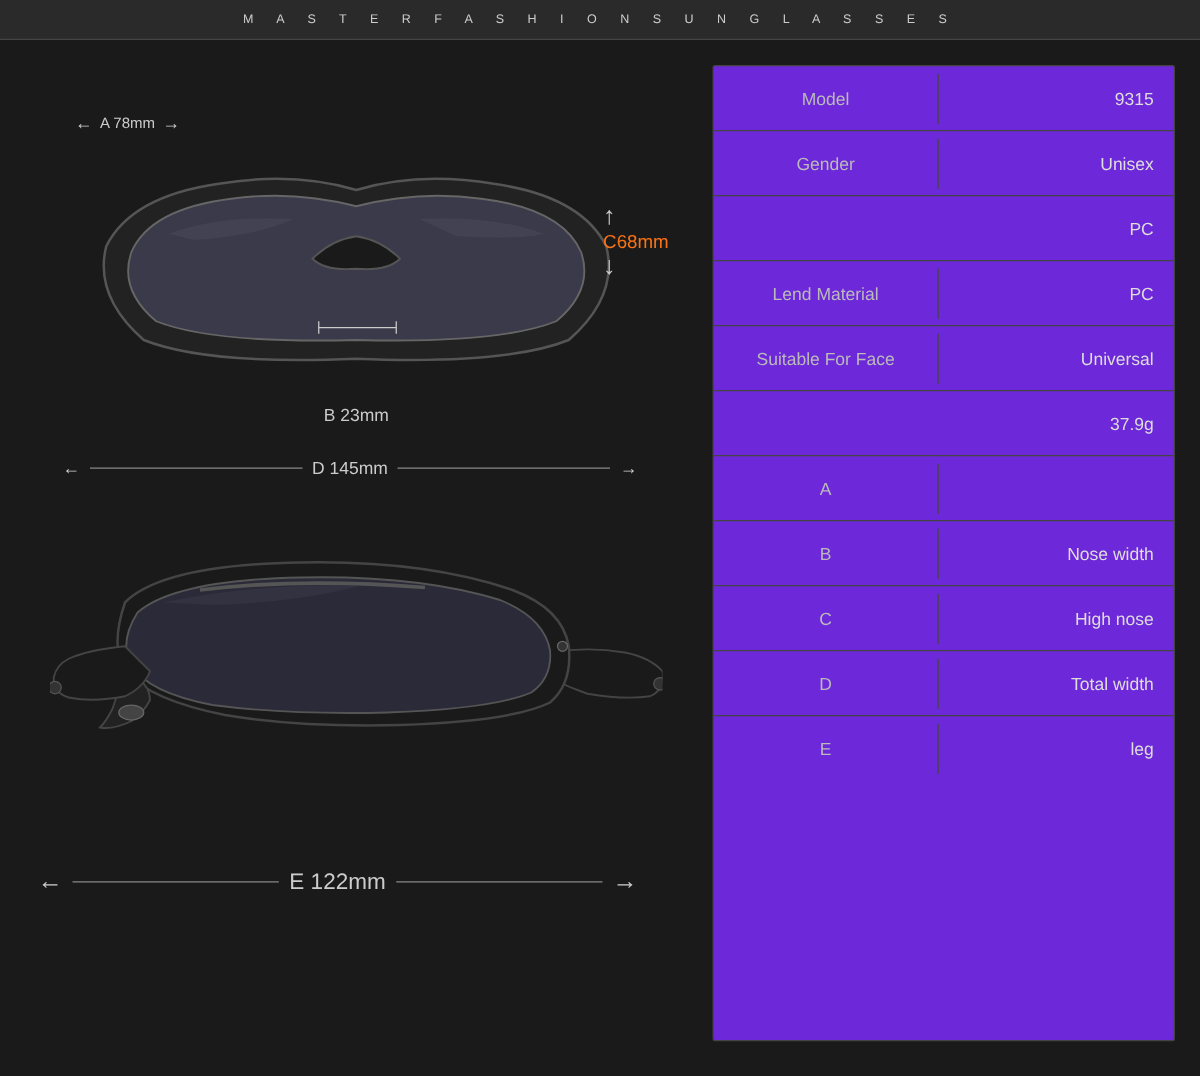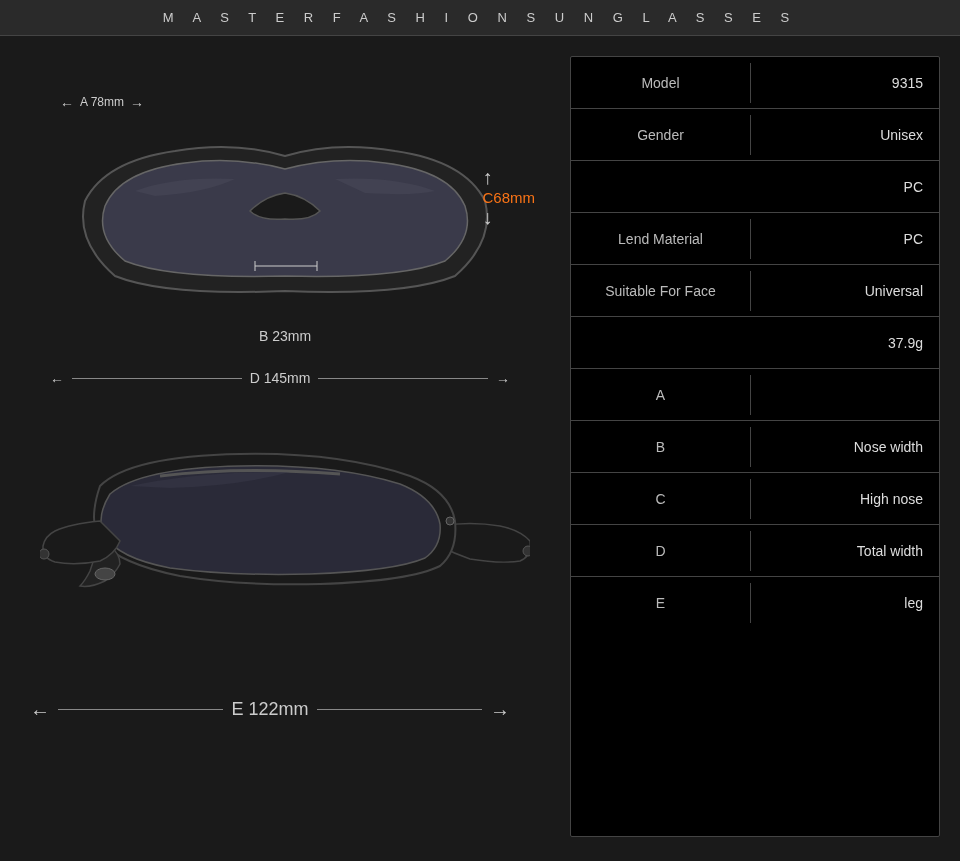--- a/index.html
+++ b/index.html
@@ -14,21 +14,21 @@
     }
 
     
     .header {
       width: 100%;
       background: #2a2a2a;
       border-bottom: 1px solid #444;
       text-align: center;
       padding: 10px 0;
       letter-spacing: 8px;
-      font-size: 13px;
+      font-size: 10px;
       color: #ccc;
     }
 
     
     .main {
       display: flex;
       width: 100%;
       height: calc(861px - 40px);
     }
 
@@ -71,21 +71,21 @@
     
     .glasses-side-area {
       width: 100%;
       position: relative;
       margin-top: 10px;
     }
 
     
     .right-panel {
       width: 370px;
-      background: #000000;
+      background: #6d28d9;
       border: 1px solid #444;
       margin: 20px 20px 20px 0;
       border-radius: 2px;
     }
 
     .spec-row {
       display: flex;
       align-items: center;
       border-bottom: 1px solid #444;
       min-height: 52px;

